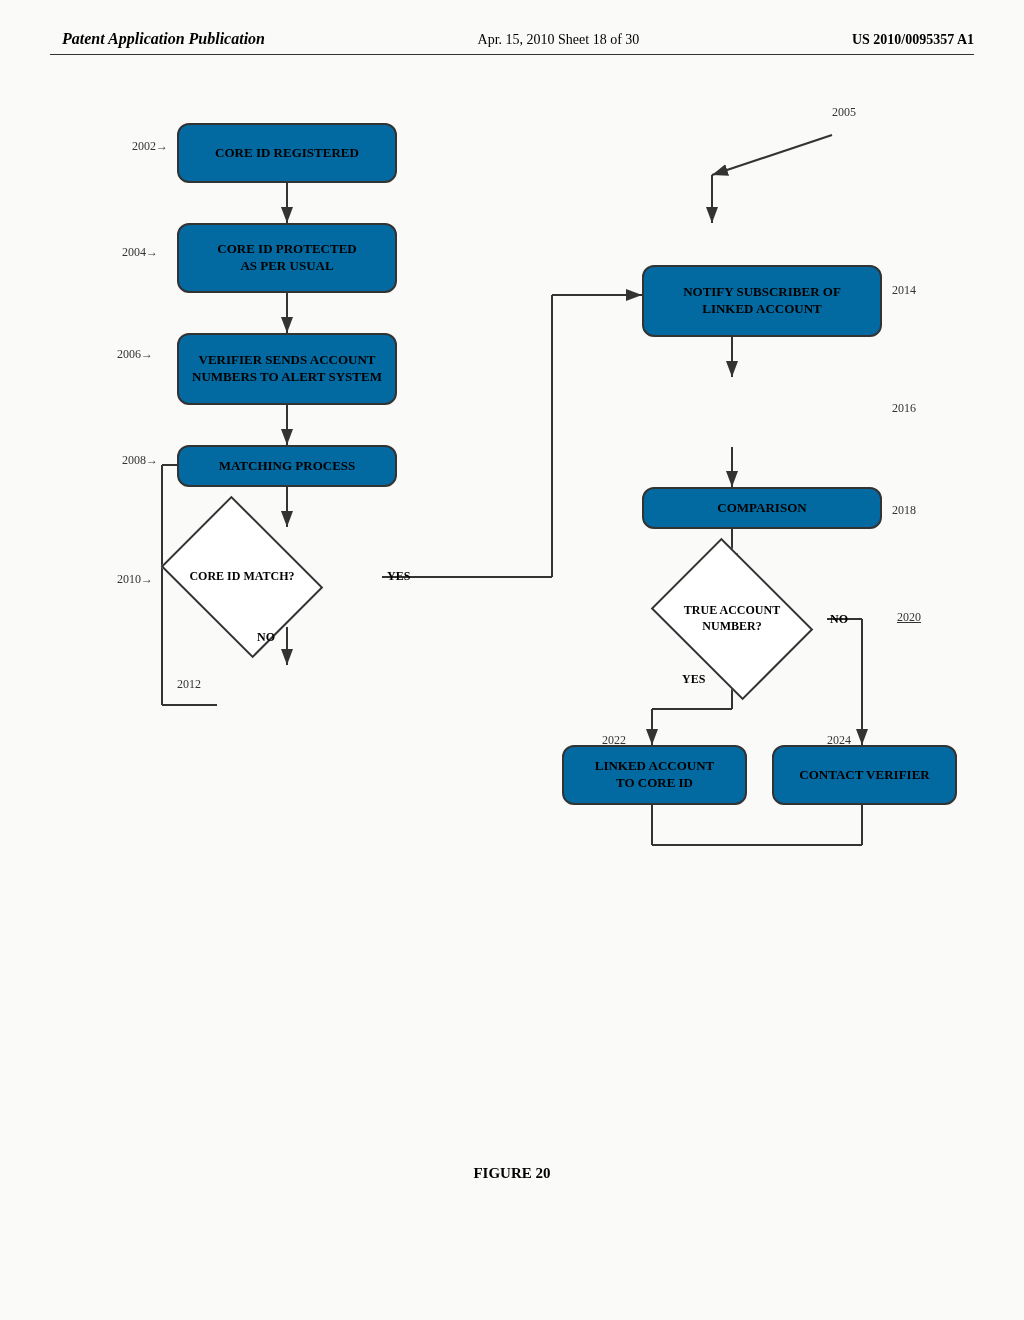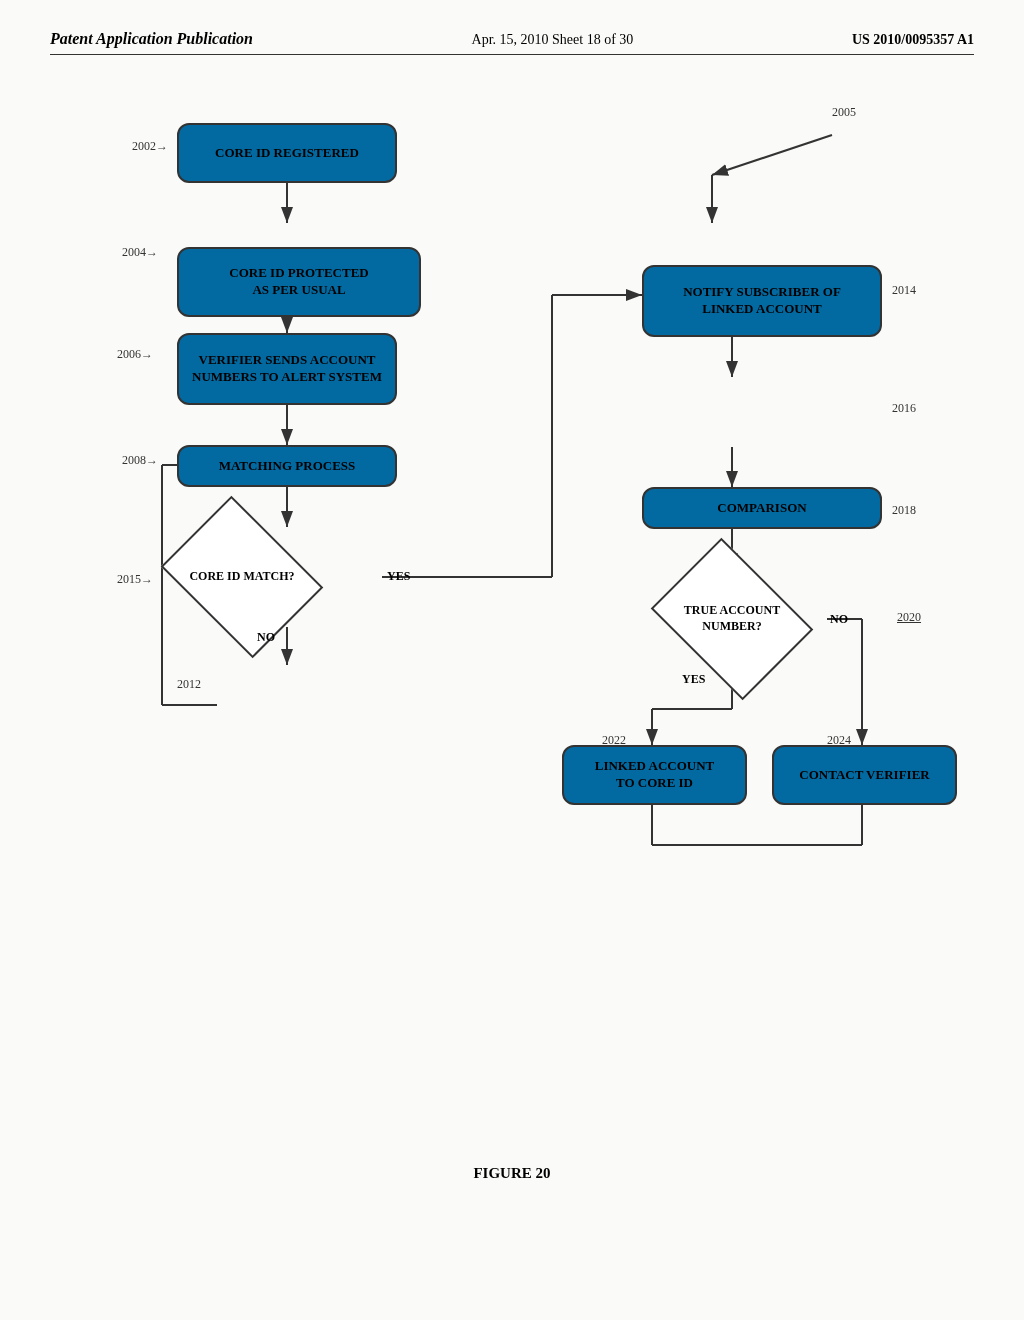--- a/index.html
+++ b/index.html
@@ -26,20 +26,21 @@
       justify-content: space-between;
       align-items: baseline;
       border-bottom: 1px solid #333;
       padding-bottom: 6px;
       margin-bottom: 20px;
     }
     .header-left {
       font-size: 16px;
       font-weight: bold;
       font-style: italic;
+      margin-left: 12px;
     }
     .header-center {
       font-size: 14px;
     }
     .header-right {
       font-size: 14px;
       font-weight: bold;
     }
 
     
@@ -185,42 +186,42 @@
     <div class="node-label" style="top: 64px; left: 60px;">
       <span>2002</span>→
     </div>
     <div class="box" style="top: 48px; left: 105px; width: 220px; height: 60px;">
       <span>CORE ID REGISTERED</span>
     </div>
 
     <div class="node-label" style="top: 170px; left: 50px;">
       <span>2004</span>→
     </div>
-    <div class="box" style="top: 148px; left: 105px; width: 244px; height: 70px; margin-top: 24px;">
+    <div class="box" style="top: 148px; left: 105px; width: 220px; height: 70px;">
       <span style="white-space: pre-line;">CORE ID PROTECTED
 AS PER USUAL</span>
     </div>
 
     <div class="node-label" style="top: 272px; left: 45px;">
       <span>2006</span>→
     </div>
     <div class="box" style="top: 258px; left: 105px; width: 220px; height: 72px;">
       <span style="white-space: pre-line;">VERIFIER SENDS ACCOUNT
 NUMBERS TO ALERT SYSTEM</span>
     </div>
 
     <div class="node-label" style="top: 378px; left: 50px;">
       <span>2008</span>→
     </div>
     <div class="box" style="top: 370px; left: 105px; width: 220px; height: 42px;">
       <span>MATCHING PROCESS</span>
     </div>
 
     <div class="node-label" style="top: 497px; left: 45px;">
-      <span>2015</span>→
+      <span>2010</span>→
     </div>
     <div class="diamond-wrap" style="top: 452px; left: 105px;">
       <div class="diamond"></div>
       <div class="diamond-label">
         <span style="white-space: pre-line; text-align: right;">CORE ID MATCH?</span>
       </div>
     </div>
 
     <div style="position:absolute; top:494px; left:315px; font-size:12px; font-weight:bold;">
       <span>YES</span>

